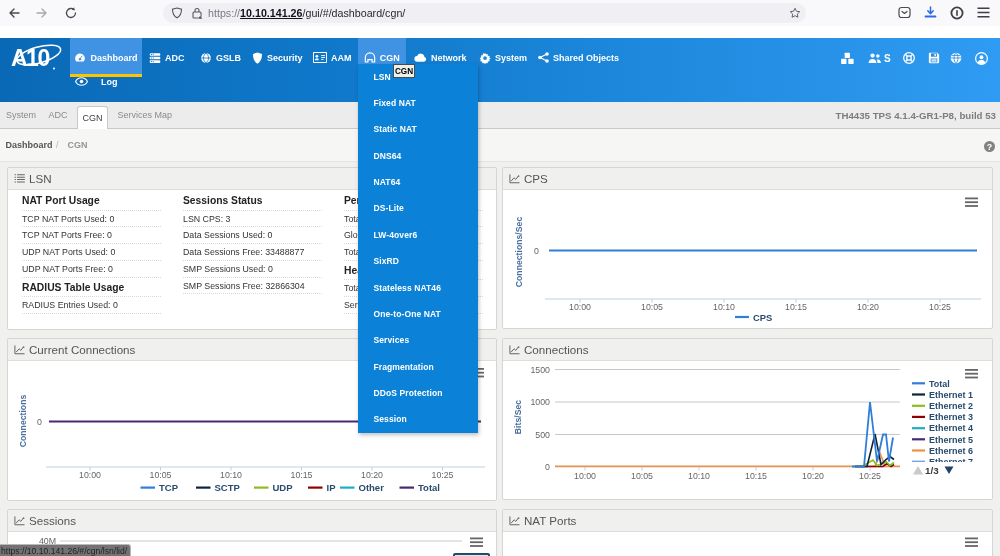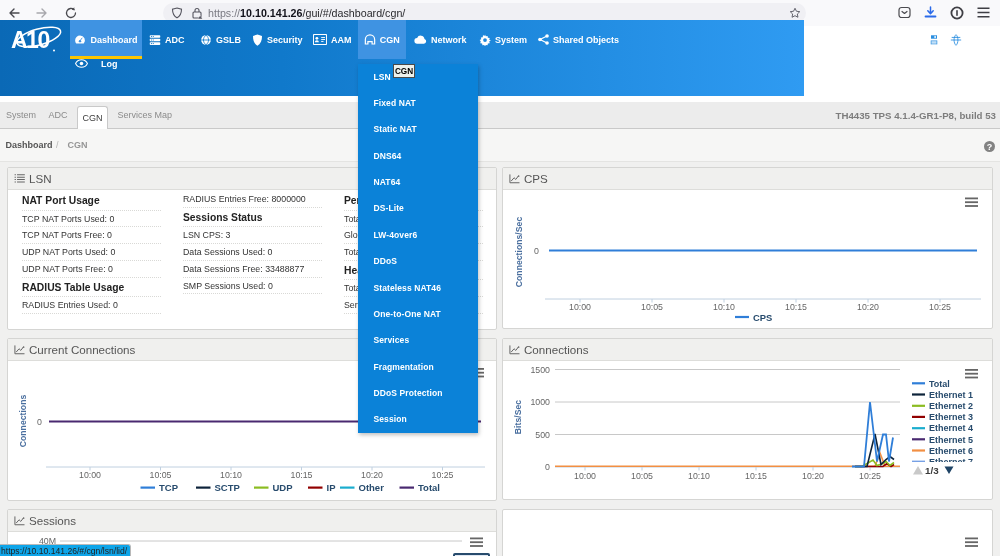--- a/index.html
+++ b/index.html
@@ -5,24 +5,24 @@
 * { margin:0; padding:0; box-sizing:border-box; }
 html,body { width:1000px; height:556px; overflow:hidden; font-family:"Liberation Sans", sans-serif; }
 #page { position:relative; width:1000px; height:556px; background:#fff; overflow:hidden; }
 .abs { position:absolute; }
 
 
 #toolbar { position:absolute; left:0; top:0; width:1000px; height:26px; background:#f9f9fb; }
 #urlbar { position:absolute; left:163px; top:3px; width:643px; height:20px; background:#f0f0f4; border-radius:10px; }
 #urltext { position:absolute; left:45px; top:4px; font-size:10.7px; color:#2a2a2e; white-space:nowrap; }
 #urltext .dim { color:#7a7a82; }
-#urltext b { font-weight:700; color:#12121a; }
-
-
-#navbar { position:absolute; left:0; top:20px; width:804px; height:76px;
+#urltext b { font-weight:700; color:#12121a;text-decoration:underline; }
+
+
+#navbar { position:absolute; left:0; top:38px; width:1000px; height:76px;
   background:linear-gradient(90deg,#0a69b6 0%,#1079cb 35%,#2f9bf2 100%); }
 .nav-item { position:absolute; top:0; height:39px; display:flex; align-items:center; gap:4px;
   color:#fff; font-size:9px; font-weight:bold; white-space:nowrap; }
 .nav-active { background:#3f93e2; }
 #dash-underline { position:absolute; left:70px; top:35.5px; width:72px; height:3.5px; background:#fdc500; }
 #logrow { position:absolute; left:75px; top:39px; height:37px; display:flex; align-items:flex-start; gap:13px;
   color:#fff; font-size:9px; font-weight:bold; }
 .nav-right { position:absolute; top:13.5px; height:13px; display:flex; align-items:center; color:#fff; }
 
 
@@ -271,26 +271,26 @@
   <div class="lsncol" style="left:14px">
     <div class="lsnrow lsnhdr">NAT Port Usage</div>
     <div class="lsnrow">TCP NAT Ports Used: 0</div>
     <div class="lsnrow">TCP NAT Ports Free: 0</div>
     <div class="lsnrow">UDP NAT Ports Used: 0</div>
     <div class="lsnrow">UDP NAT Ports Free: 0</div>
     <div class="lsnrow lsnhdr">RADIUS Table Usage</div>
     <div class="lsnrow">RADIUS Entries Used: 0</div>
   </div>
   <div class="lsncol" style="left:175px">
-    <div class="lsnrow">RADIUS Entries Free: 8000000</div>
     <div class="lsnrow lsnhdr">Sessions Status</div>
     <div class="lsnrow">LSN CPS: 3</div>
     <div class="lsnrow">Data Sessions Used: 0</div>
     <div class="lsnrow">Data Sessions Free: 33488877</div>
     <div class="lsnrow">SMP Sessions Used: 0</div>
+    <div class="lsnrow">SMP Sessions Free: 32866304</div>
   </div>
   <div class="lsncol" style="left:336px">
     <div class="lsnrow lsnhdr">Performance</div>
     <div class="lsnrow">Total CPS: 0</div>
     <div class="lsnrow">Global CPS: 0</div>
     <div class="lsnrow">Total Users: 0</div>
     <div class="lsnrow lsnhdr">Health Status</div>
     <div class="lsnrow">Total NAT: 0</div>
     <div class="lsnrow">Service: Up</div>
   </div>
@@ -442,38 +442,46 @@
     <rect x="462" y="5.5" width="13" height="1.8" fill="#666"></rect>
         <rect x="462" y="9.3" width="13" height="1.8" fill="#666"></rect>
         <rect x="462" y="13.1" width="13" height="1.8" fill="#666"></rect>
     <text x="48" y="12" text-anchor="end" font-size="8.8" fill="#666">40M</text>
     <line x1="52" y1="9" x2="454" y2="9" stroke="#c8c8c8" stroke-width="1"></line>
   </svg>
   <div class="abs" style="left:445px;top:43px;width:37px;height:10px;border:2px solid #274b6d;background:#dfe7f2;border-radius:2px"></div>
 </div>
 
 <div class="panel" style="left:502px;top:509px;width:491px;height:160px">
+  <div class="phead">
+    <svg width="11" height="10" viewBox="0 0 13 12">
+          <path d="M1 0.5v10h11.5" stroke="#666" stroke-width="1.2" fill="none"></path>
+          <path d="M2.5 8.5 6 4.5l2 2L11.5 2" stroke="#666" stroke-width="1.2" fill="none"></path>
+          <path d="M11.8 1.2l.6 2.4-2.4-.6z" fill="#666"></path>
+        </svg>
+    <span>NAT Ports</span>
+  </div>
   <svg class="abs" style="left:0;top:22px" width="489" height="25" viewBox="0 0 489 25">
     <rect x="462" y="5.5" width="13" height="1.8" fill="#666"></rect>
         <rect x="462" y="9.3" width="13" height="1.8" fill="#666"></rect>
         <rect x="462" y="13.1" width="13" height="1.8" fill="#666"></rect>
   </svg>
 </div>
 
-<div class="abs" style="left:0;top:543.5px;width:131px;height:12.5px;background:#0ea5e9;border:1px solid #b9b9b9;border-left:none;border-bottom:none;border-radius:0 3px 0 0;z-index:70;font-size:8.6px;color:#222;line-height:12px;padding-left:1px;white-space:nowrap">https://10.10.141.26/#/cgn/lsn/lid/</div>
+<div class="abs" style="left:0;top:543.5px;width:131px;height:12.5px;background:#737373;border:1px solid #b9b9b9;border-left:none;border-bottom:none;border-radius:0 3px 0 0;z-index:70;font-size:8.6px;color:#222;line-height:12px;padding-left:1px;white-space:nowrap">https://10.10.141.26/#/cgn/lsn/lid/</div>
 
 <div id="dropdown">
   <div class="dd">LSN</div>
   <div class="dd">Fixed NAT</div>
   <div class="dd">Static NAT</div>
   <div class="dd">DNS64</div>
   <div class="dd">NAT64</div>
   <div class="dd">DS-Lite</div>
   <div class="dd">LW-4over6</div>
-  <div class="dd">DDoS</div>
+  <div class="dd">SixRD</div>
   <div class="dd">Stateless NAT46</div>
   <div class="dd">One-to-One NAT</div>
   <div class="dd">Services</div>
   <div class="dd">Fragmentation</div>
   <div class="dd">DDoS Protection</div>
   <div class="dd">Session</div>
 </div>
 <div id="cgntip">CGN</div>
 
 </div>

